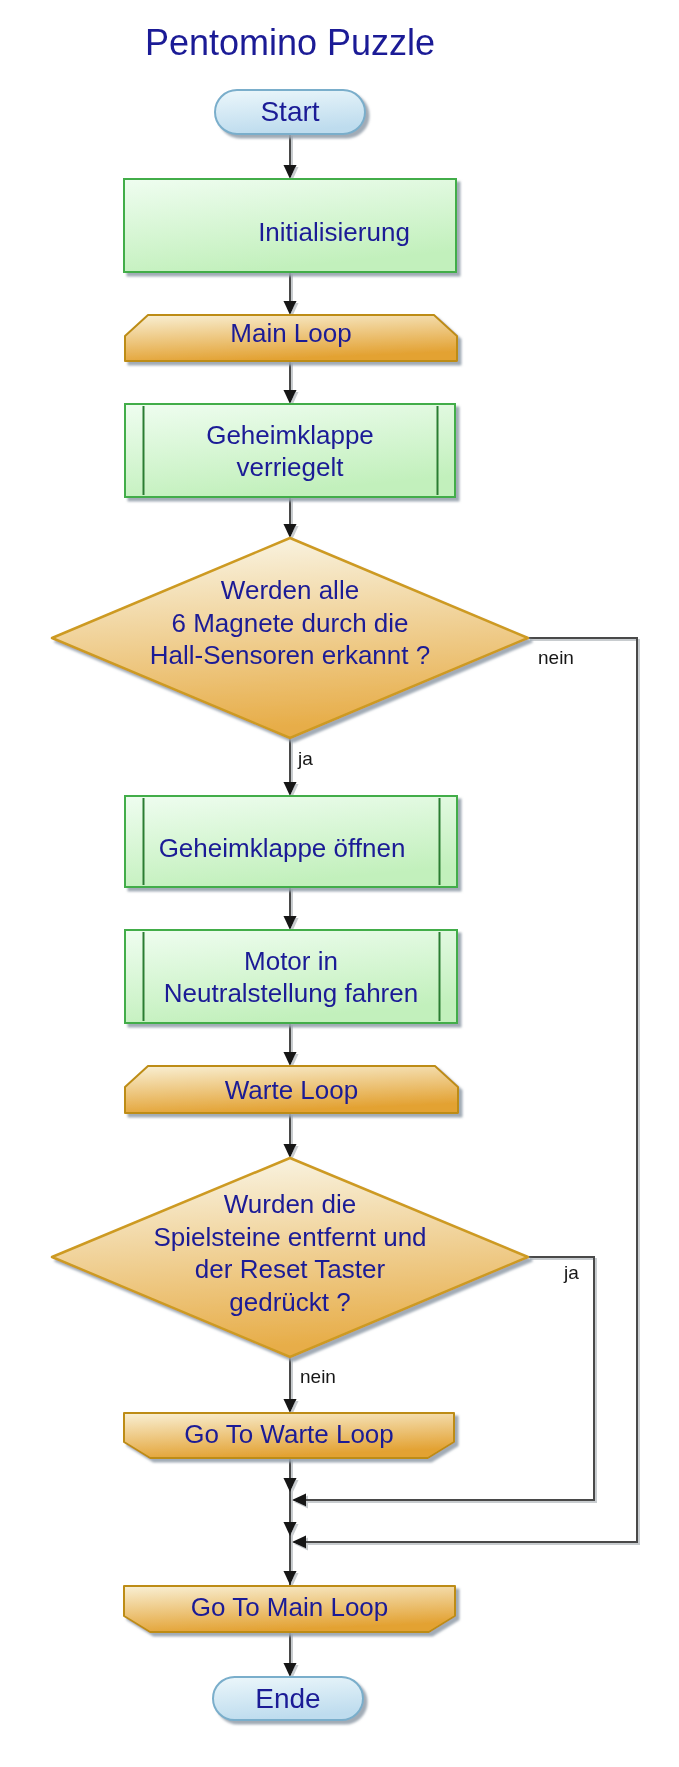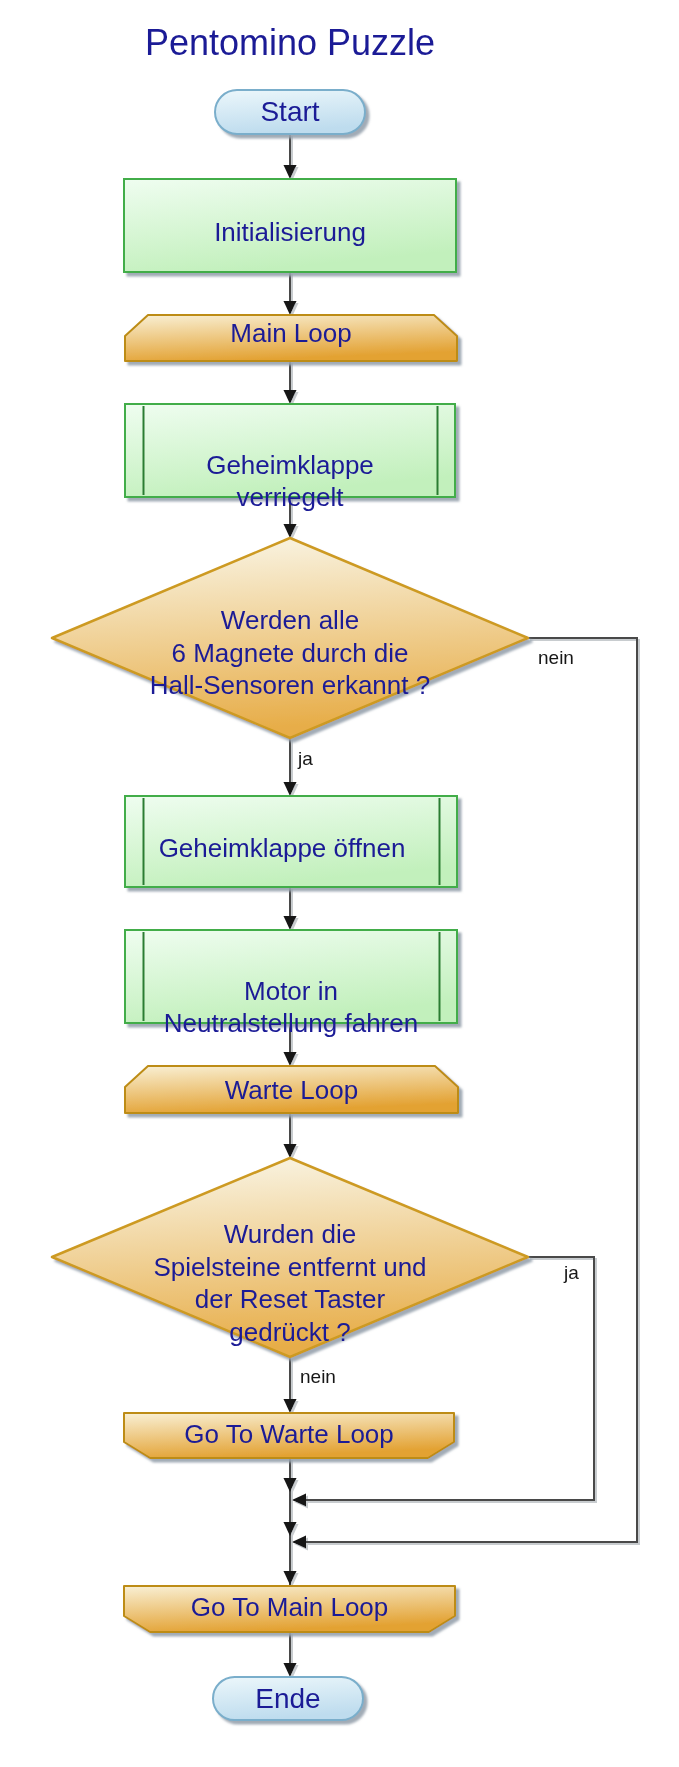--- a/index.html
+++ b/index.html
@@ -9,21 +9,21 @@
     --diamond-border:#cd9a22; --diamond-light:#f8f0da; --diamond-dark:#e7ad48;
     --blue-border:#7aaecb; --blue-light:#ecf7fb; --blue-dark:#bedcee;
     --bg:#ffffff;
   }
   html,body{margin:0;padding:0;background:var(--bg);}
   .canvas{position:relative;width:679px;height:1767px;background:var(--bg);
           font-family:"Liberation Sans", sans-serif; overflow:hidden;}
   .canvas svg{position:absolute;left:0;top:0;}
   .label{position:absolute;display:flex;align-items:center;justify-content:center;
          text-align:center;color:var(--navy);pointer-events:none;white-space:pre;}
-  .label.multi{flex-direction:column;margin-top:30px;}
+  .label.multi{flex-direction:column;}
   .title{font-size:36px;letter-spacing:0px;}
   .node-text{font-size:26px;line-height:32px;}
   .dia-text{font-size:26px;line-height:32.5px;}
   .term-text{font-size:28px;}
   .edge-label{position:absolute;color:var(--label-dark);font-size:19px;pointer-events:none;}
   .conn{stroke:var(--line);stroke-width:2;fill:none;}
   .ah{fill:var(--arrow);stroke:none;}
 </style>
 </head>
 <body>
@@ -147,21 +147,21 @@
 
     <polygon points="124,1586 455,1586 455,1616 429,1632 150,1632 124,1616" fill="url(#gOrange)" stroke="var(--orange-border)" stroke-width="2" stroke-linejoin="round" filter="url(#ds)"></polygon>
 
     <rect x="213" y="1677" width="150" height="43" rx="21.5" fill="url(#gBlue)" stroke="var(--blue-border)" stroke-width="2" filter="url(#ds)"></rect>
   </svg>
 
   <div class="label title" style="left:60px;top:22px;width:460px;height:42px;">Pentomino Puzzle</div>
 
   <div class="label term-text" style="left:215px;top:90px;width:150px;height:44px;">Start</div>
 
-  <div class="label node-text" style="left:124px;top:179px;width:332px;height:105px;">Initialisierung</div>
+  <div class="label node-text" style="left:124px;top:179px;width:332px;height:105px;padding-left:44px;">Initialisierung</div>
 
   <div class="label node-text" style="left:125px;top:315px;width:332px;height:36px;">Main Loop</div>
 
   <div class="label node-text multi" style="left:125px;top:404px;width:330px;height:93px;">
     <span>Geheimklappe</span>
     <span>verriegelt</span>
   </div>
 
   <div class="label dia-text multi" style="left:52px;top:538px;width:476px;height:200px;transform:translateY(-15px);text-align:right;">
     <span>Werden alle</span>

